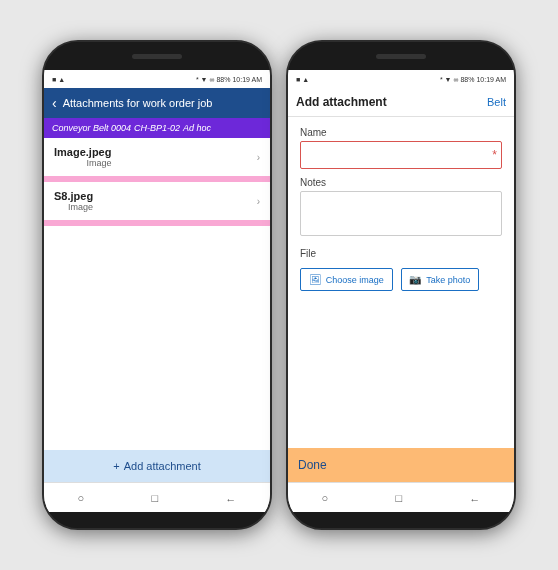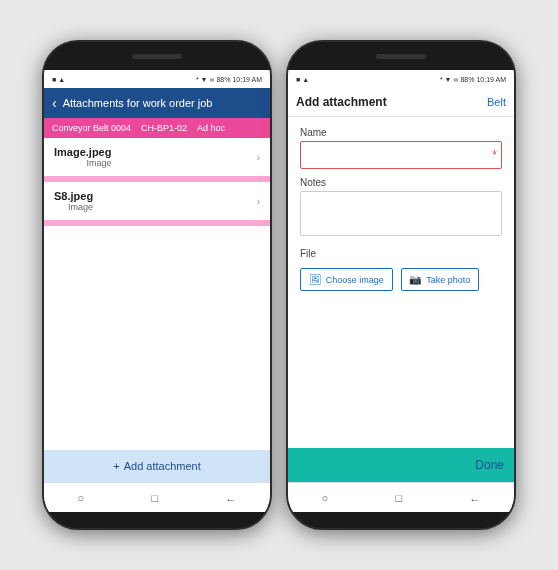--- a/index.html
+++ b/index.html
@@ -110,25 +110,26 @@
     }
 
     .nav-bar .nav-title {
       color: #fff;
       font-size: 11px;
       font-weight: 500;
     }
 
     
     .info-bar {
-      background: #ec4899;
+      background: #6d28d9;
       padding: 5px 8px;
       display: flex;
-      gap: 10px;
-      flex-shrink: 0;
+      gap: 3px;
+      flex-shrink: 0;
+      font-style: italic;
     }
 
     .info-bar span {
       color: #fff;
       font-size: 9px;
       font-weight: 500;
     }
 
     
     .list-content {
@@ -302,25 +303,25 @@
       align-items: center;
       gap: 4px;
     }
 
     .file-btn-icon {
       font-size: 10px;
     }
 
     
     .done-btn {
-      background: #14b8a6;
+      background: #fdba74;
       padding: 10px;
       display: flex;
       align-items: center;
-      justify-content: flex-end;
+      justify-content: flex-start;
       cursor: pointer;
       flex-shrink: 0;
     }
 
     .done-btn span {
       color: #1e4d8c;
       font-size: 12px;
       font-weight: 500;
     }
 

